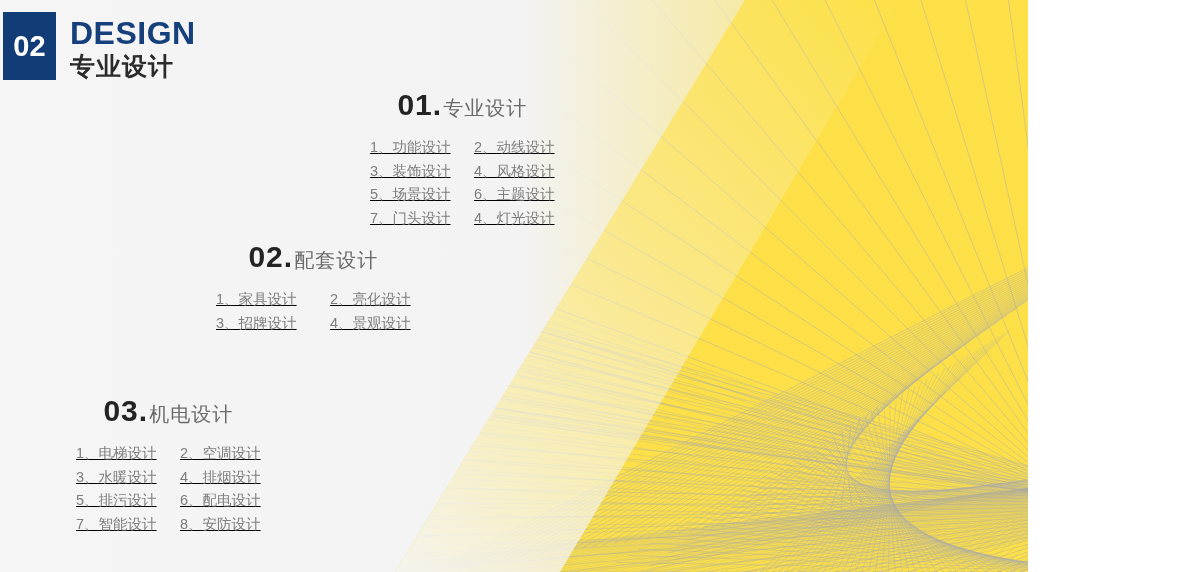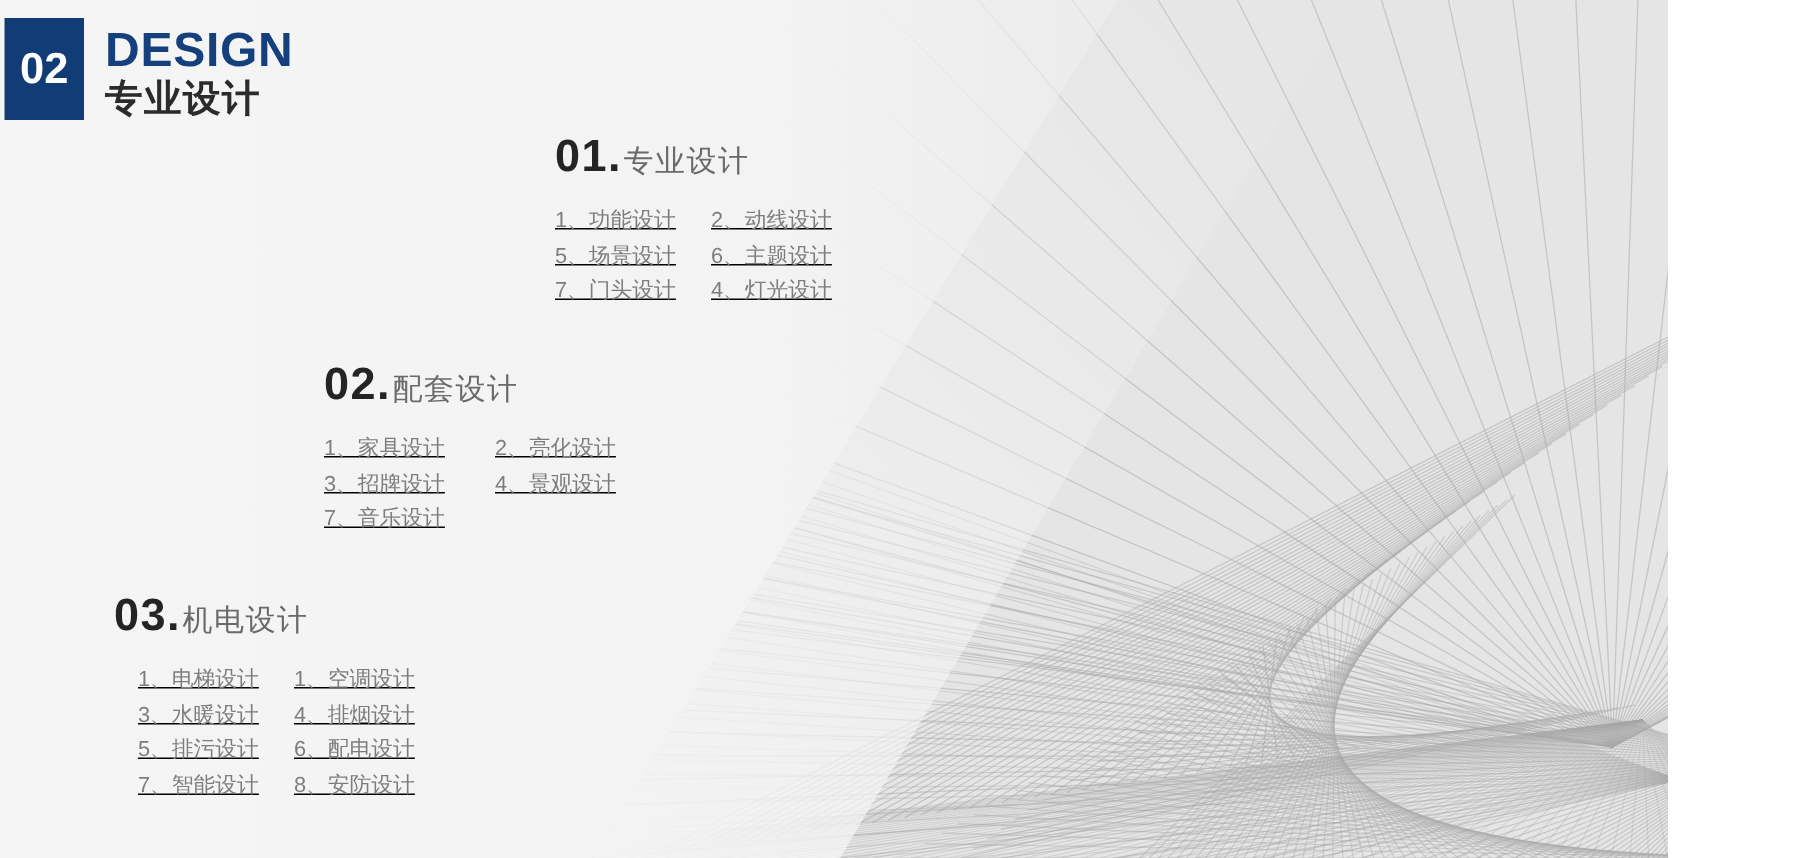--- a/index.html
+++ b/index.html
@@ -2,24 +2,24 @@
 <html><head>
 <meta charset="utf-8">
 <style>
   html, body {
     margin: 0;
     padding: 0;
     background: #ffffff;
   }
   #page {
     position: relative;
-    width: 1112px;
+    width: 1028px;
     height: 572px;
     overflow: hidden;
-    background: #e5e5e5;
+    background: #fde047;
     font-family: "Liberation Sans", "DejaVu Sans", sans-serif;
   }
 
   
   #bg-art {
     position: absolute;
     left: 0; top: 0;
     width: 1200px;
     height: 572px;
     z-index: 0;
@@ -82,20 +82,21 @@
     z-index: 5;
   }
   #section-1 { left: 370px; top: 90px; }
   #section-2 { left: 216px; top: 242px; }
   #section-3 { left: 76px; top: 396px; }
 
   .sec-head {
     white-space: nowrap;
     line-height: 1;
     margin-bottom: 16px;
+    text-align: center;
   }
   .sec-num {
     color: #242424;
     font-size: 30px;
     font-weight: bold;
     letter-spacing: 1px;
   }
   .sec-dot {
     color: #242424;
     font-size: 30px;
@@ -126,21 +127,21 @@
     width: 104px;
   }
   .sec-cell.wide {
     width: 114px;
   }
   .sec-cell:last-child { width: auto; }
 
   
   #section-1 .sec-list { padding-left: 0px; }
   #section-2 .sec-list { padding-left: 0px; }
-  #section-3 .sec-list { padding-left: 0px; margin-left: 16px; }
+  #section-3 .sec-list { padding-left: 0px; }
 </style>
 </head>
 <body>
 
 <div id="page">
 
   <svg id="bg-art" viewBox="0 0 1200 572" preserveAspectRatio="none" aria-hidden="true">
     <g id="art-lines" stroke="#aeaeae" stroke-width="0.85" fill="none">
         <line x1="1075.00" y1="498.00" x2="-410.40" y2="289.24" stroke="#aaaaaa" stroke-width="0.85" stroke-opacity="0.55"></line>
         <line x1="1075.00" y1="498.00" x2="-409.63" y2="283.79" stroke="#aaaaaa" stroke-width="0.85" stroke-opacity="0.55"></line>
@@ -505,20 +506,24 @@
   <div class="section" id="section-1">
     <div class="sec-head">
       <span class="sec-num">01</span><span class="sec-dot">.</span><span class="sec-name">专业设计</span>
     </div>
     <ul class="sec-list">
       <li class="sec-row">
         <span class="sec-cell">1、功能设计</span>
         <span class="sec-cell">2、动线设计</span>
       </li>
       <li class="sec-row">
+        <span class="sec-cell">3、装饰设计</span>
+        <span class="sec-cell">4、风格设计</span>
+      </li>
+      <li class="sec-row">
         <span class="sec-cell">5、场景设计</span>
         <span class="sec-cell">6、主题设计</span>
       </li>
       <li class="sec-row">
         <span class="sec-cell">7、门头设计</span>
         <span class="sec-cell">4、灯光设计</span>
       </li>
     </ul>
   </div>
 
@@ -528,35 +533,31 @@
     </div>
     <ul class="sec-list">
       <li class="sec-row">
         <span class="sec-cell wide">1、家具设计</span>
         <span class="sec-cell wide">2、亮化设计</span>
       </li>
       <li class="sec-row">
         <span class="sec-cell wide">3、招牌设计</span>
         <span class="sec-cell wide">4、景观设计</span>
       </li>
-      <li class="sec-row">
-        <span class="sec-cell wide">7、音乐设计</span>
-        <span class="sec-cell wide"></span>
-      </li>
     </ul>
   </div>
 
   <div class="section" id="section-3">
     <div class="sec-head">
       <span class="sec-num">03</span><span class="sec-dot">.</span><span class="sec-name">机电设计</span>
     </div>
     <ul class="sec-list">
       <li class="sec-row">
         <span class="sec-cell">1、电梯设计</span>
-        <span class="sec-cell">1、空调设计</span>
+        <span class="sec-cell">2、空调设计</span>
       </li>
       <li class="sec-row">
         <span class="sec-cell">3、水暖设计</span>
         <span class="sec-cell">4、排烟设计</span>
       </li>
       <li class="sec-row">
         <span class="sec-cell">5、排污设计</span>
         <span class="sec-cell">6、配电设计</span>
       </li>
       <li class="sec-row">

